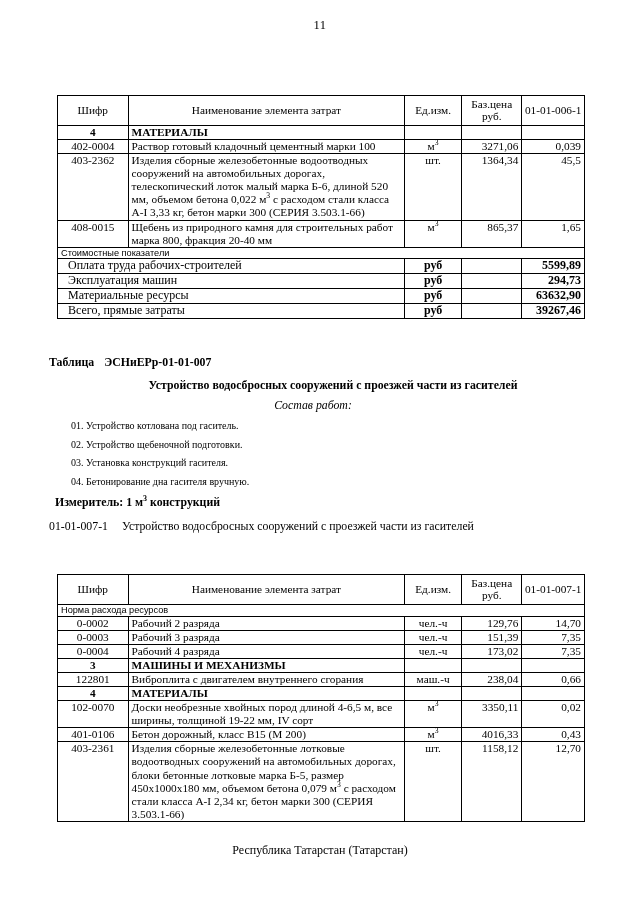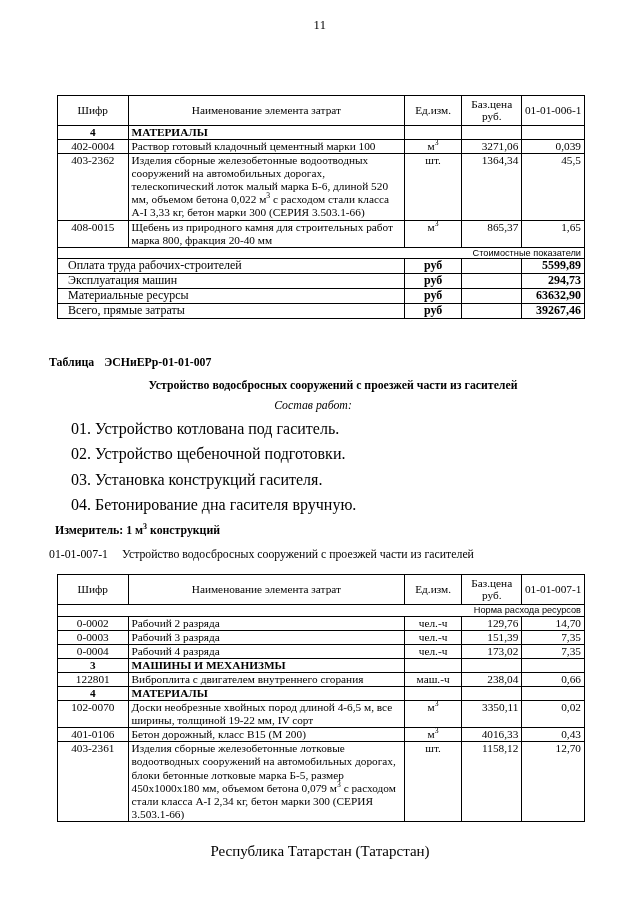--- a/index.html
+++ b/index.html
@@ -64,21 +64,20 @@
   .hdr-unit { width: 50px; }
   .hdr-price{ width: 53px; }
   .hdr-norm { width: 55px; }
 
   .section-row td { font-weight: bold; }
   .section-row .c-code { font-weight: bold; }
 
   .band-row td {
     font-family: "Liberation Sans", "DejaVu Sans", sans-serif;
     font-size: 9.2px;
-    text-align: right;
     padding-right: 4px;
     padding-top: 1px;
     padding-bottom: 1px;
     border-left: 1px solid #000;
     border-right: 1px solid #000;
   }
   .total-row td {
     font-weight: bold;
     font-size: 12px;
     padding-top: 1px;
@@ -120,21 +119,21 @@
     text-align: center;
     font-size: 11.8px;
     margin-top: 5px;
   }
   ol.works {
     list-style: none;
     margin: 7px 0 0 0;
     padding: 0 0 0 22px;
   }
   ol.works li {
-    font-size: 16px;
+    font-size: 10px;
     margin-bottom: 7px;
     line-height: 1.15;
   }
   .measure {
     font-weight: bold;
     font-size: 11.8px;
     margin-top: 8px;
     padding-left: 6px;
   }
   .item-line {
@@ -149,21 +148,21 @@
     left: 57px;
     top: 528px;
   }
 
   .footer {
     position: absolute;
     left: 0;
     top: 843px;
     width: 640px;
     text-align: center;
-    font-size: 15px;
+    font-size: 12px;
   }
   sup { font-size: 0.68em; vertical-align: super; line-height: 0; }
 </style>
 </head>
 <body>
 
 <div class="page">
 
   <div class="page-number">11</div>
 

